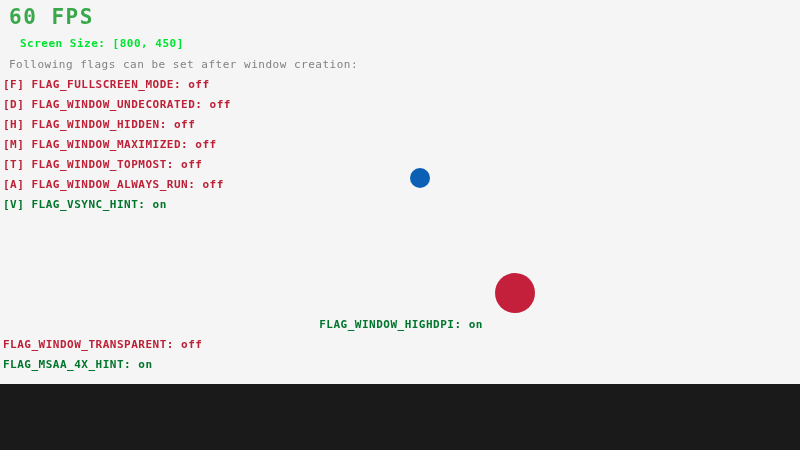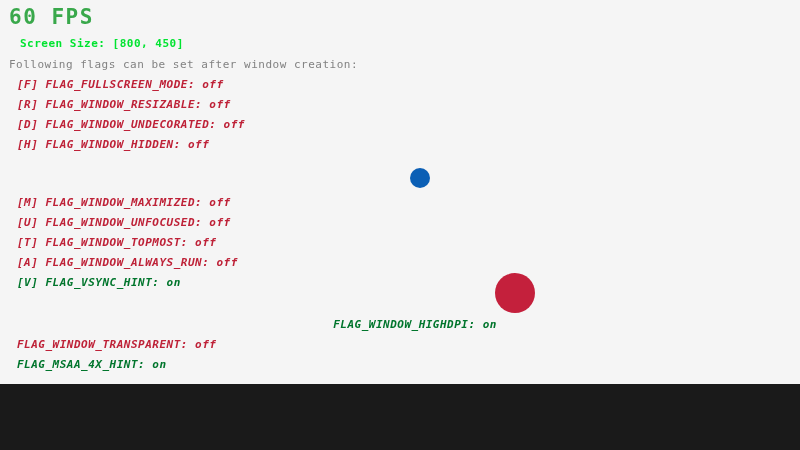--- a/index.html
+++ b/index.html
@@ -48,23 +48,22 @@
     left: 9px;
     font-size: 11px;
     color: #828282;
   }
   #note-after  { top: 59px; }
   #note-before { top: 299px; }
 
   
   .flag-list {
     position: absolute;
-    left: 17px;
+    left: 3px;
     width: 480px;
-    font-style: italic;
   }
   #flags-runtime { top: 79px; }
   #flags-startup { top: 319px; }
 
   .flag-row {
     height: 20px;
     font-size: 11px;
     font-weight: bold;
     white-space: pre;
     letter-spacing: 0.5px;
@@ -103,25 +102,23 @@
 <div id="screen" style="background: rgb(245, 245, 245);">
 
   <div class="txt" id="fps-counter" style="color: rgb(57, 168, 75);">60 FPS</div>
 
   <div class="txt" id="screen-size-label" style="color: rgb(0, 228, 48);">Screen Size: [800, 450]</div>
 
   <div class="txt section-note" id="note-after" style="color: rgb(130, 130, 130);">Following flags can be set after window creation:</div>
 
   <div class="flag-list" id="flags-runtime">
       <div class="flag-row off" style="color: rgb(190, 33, 55);"><span class="flag-key">[F] </span><span class="flag-name">FLAG_FULLSCREEN_MODE</span><span class="flag-sep">: </span><span class="flag-state">off</span></div>
-      <div class="flag-row off" style="color: rgb(190, 33, 55);"><span class="flag-key">[R] </span><span class="flag-name">FLAG_WINDOW_RESIZABLE</span><span class="flag-sep">: </span><span class="flag-state">off</span></div>
       <div class="flag-row off" style="color: rgb(190, 33, 55);"><span class="flag-key">[D] </span><span class="flag-name">FLAG_WINDOW_UNDECORATED</span><span class="flag-sep">: </span><span class="flag-state">off</span></div>
       <div class="flag-row off" style="color: rgb(190, 33, 55);"><span class="flag-key">[H] </span><span class="flag-name">FLAG_WINDOW_HIDDEN</span><span class="flag-sep">: </span><span class="flag-state">off</span></div>
-      <div class="flag-row off" style="color: rgb(190, 33, 55); margin-top: 38px;"><span class="flag-key">[M] </span><span class="flag-name">FLAG_WINDOW_MAXIMIZED</span><span class="flag-sep">: </span><span class="flag-state">off</span></div>
-      <div class="flag-row off" style="color: rgb(190, 33, 55);"><span class="flag-key">[U] </span><span class="flag-name">FLAG_WINDOW_UNFOCUSED</span><span class="flag-sep">: </span><span class="flag-state">off</span></div>
+      <div class="flag-row off" style="color: rgb(190, 33, 55);"><span class="flag-key">[M] </span><span class="flag-name">FLAG_WINDOW_MAXIMIZED</span><span class="flag-sep">: </span><span class="flag-state">off</span></div>
       <div class="flag-row off" style="color: rgb(190, 33, 55);"><span class="flag-key">[T] </span><span class="flag-name">FLAG_WINDOW_TOPMOST</span><span class="flag-sep">: </span><span class="flag-state">off</span></div>
       <div class="flag-row off" style="color: rgb(190, 33, 55);"><span class="flag-key">[A] </span><span class="flag-name">FLAG_WINDOW_ALWAYS_RUN</span><span class="flag-sep">: </span><span class="flag-state">off</span></div>
       <div class="flag-row on" style="color: rgb(0, 117, 44);"><span class="flag-key">[V] </span><span class="flag-name">FLAG_VSYNC_HINT</span><span class="flag-sep">: </span><span class="flag-state">on</span></div>
     </div>
 
 
   <div class="flag-list" id="flags-startup">
       <div class="flag-row on" style="color: rgb(0, 117, 44); text-align: right;"><span class="flag-key"></span><span class="flag-name">FLAG_WINDOW_HIGHDPI</span><span class="flag-sep">: </span><span class="flag-state">on</span></div>
       <div class="flag-row off" style="color: rgb(190, 33, 55);"><span class="flag-key"></span><span class="flag-name">FLAG_WINDOW_TRANSPARENT</span><span class="flag-sep">: </span><span class="flag-state">off</span></div>
       <div class="flag-row on" style="color: rgb(0, 117, 44);"><span class="flag-key"></span><span class="flag-name">FLAG_MSAA_4X_HINT</span><span class="flag-sep">: </span><span class="flag-state">on</span></div>

